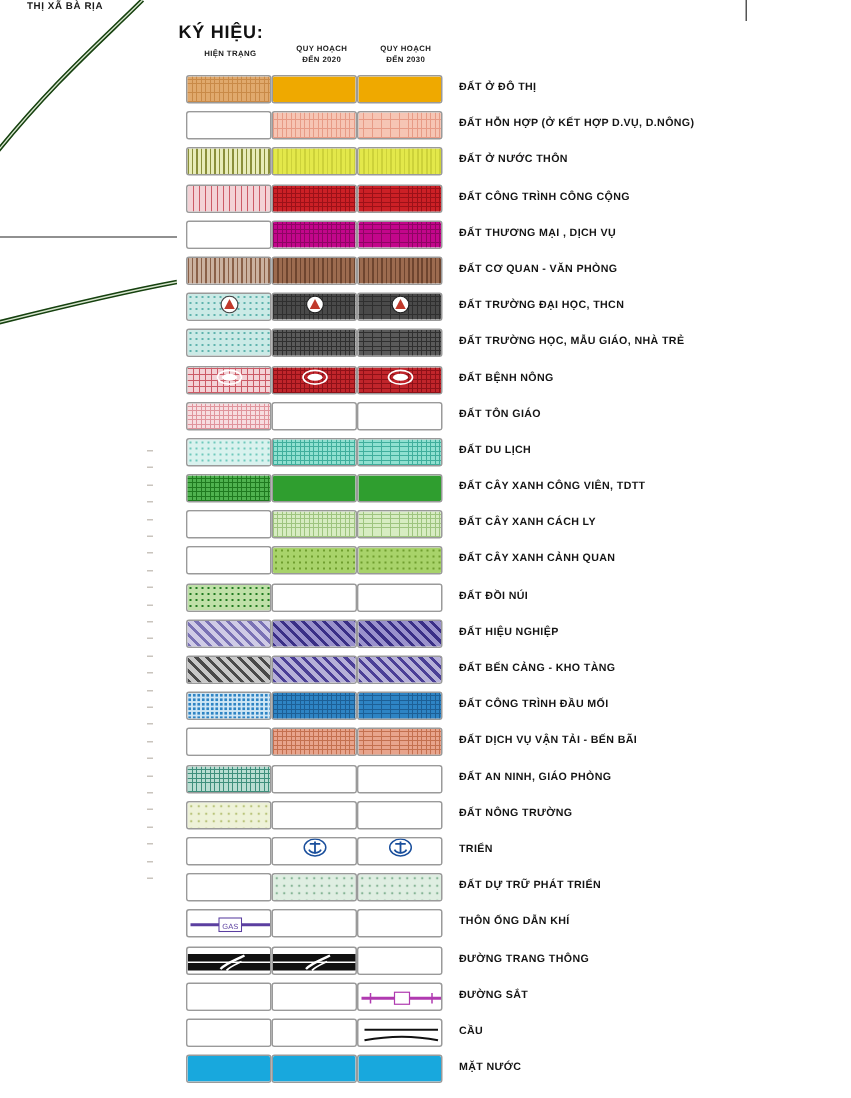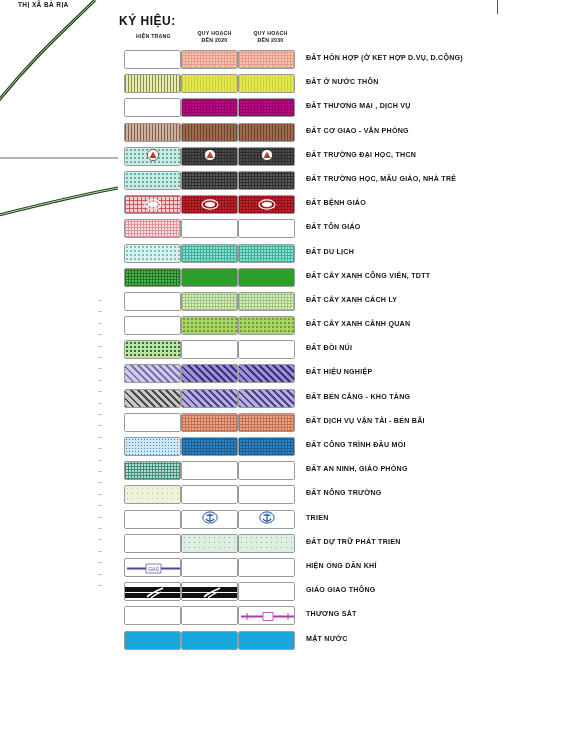--- a/index.html
+++ b/index.html
@@ -145,65 +145,89 @@
     </div>
     <div class="col-head c2">
       <div>QUY HOẠCH</div>
       <div>ĐẾN 2030</div>
     </div>
   </div>
 
   <div id="rows">
       <div class="row">
         <div class="sw s0">
+          <div class="fill" style="background: repeating-linear-gradient(0deg, rgb(201, 138, 72) 0px, rgb(201, 138, 72) 0.6px, transparent 0.6px, transparent 3px), repeating-linear-gradient(90deg, rgb(201, 138, 72) 0px, rgb(201, 138, 72) 0.6px, transparent 0.6px, transparent 3px) rgb(224, 169, 109);"></div>
+        </div>
+        <div class="sw s1">
+          <div class="fill" style="background: rgb(239, 169, 0);"></div>
+        </div>
+        <div class="sw s2">
+          <div class="fill" style="background: rgb(239, 169, 0);"></div>
+        </div>
+        <div class="lbl">ĐẤT Ở ĐÔ THỊ</div>
+      </div>
+      <div class="row">
+        <div class="sw s0">
           <div class="fill" style="background: rgb(255, 255, 255);"></div>
         </div>
         <div class="sw s1">
           <div class="fill" style="background: repeating-linear-gradient(0deg, rgb(231, 155, 134) 0px, rgb(231, 155, 134) 0.6px, transparent 0.6px, transparent 3px), repeating-linear-gradient(90deg, rgb(231, 155, 134) 0px, rgb(231, 155, 134) 0.6px, transparent 0.6px, transparent 3px) rgb(246, 197, 180);"></div>
         </div>
         <div class="sw s2">
           <div class="fill" style="background: repeating-linear-gradient(0deg, rgb(231, 155, 134) 0px, rgb(231, 155, 134) 0.6px, transparent 0.6px, transparent 3px), repeating-linear-gradient(90deg, rgb(231, 155, 134) 0px, rgb(231, 155, 134) 0.6px, transparent 0.6px, transparent 3px) rgb(246, 197, 180);"></div>
         </div>
-        <div class="lbl">ĐẤT HỖN HỢP (Ở KẾT HỢP D.VỤ, D.CỘNG)</div>
+        <div class="lbl">ĐẤT HỖN HỢP (Ở KẾT HỢP D.VỤ, D.NÔNG)</div>
       </div>
       <div class="row">
         <div class="sw s0">
           <div class="fill" style="background: repeating-linear-gradient(90deg, rgb(138, 143, 58) 0px, rgb(138, 143, 58) 1px, transparent 1px, transparent 3px) rgb(232, 236, 184);"></div>
         </div>
         <div class="sw s1">
           <div class="fill" style="background: repeating-linear-gradient(90deg, rgb(205, 210, 58) 0px, rgb(205, 210, 58) 1px, transparent 1px, transparent 3px) rgb(227, 232, 74);"></div>
         </div>
         <div class="sw s2">
           <div class="fill" style="background: repeating-linear-gradient(90deg, rgb(205, 210, 58) 0px, rgb(205, 210, 58) 1px, transparent 1px, transparent 3px) rgb(227, 232, 74);"></div>
         </div>
         <div class="lbl">ĐẤT Ở NƯỚC THÔN</div>
       </div>
       <div class="row">
         <div class="sw s0">
+          <div class="fill" style="background: repeating-linear-gradient(0deg, rgb(204, 90, 102) 0px, rgb(204, 90, 102) 0.6px, transparent 0.6px, transparent 4px), repeating-linear-gradient(90deg, rgb(204, 90, 102) 0px, rgb(204, 90, 102) 0.6px, transparent 0.6px, transparent 4px) rgb(243, 210, 214);"></div>
+        </div>
+        <div class="sw s1">
+          <div class="fill" style="background: repeating-linear-gradient(0deg, rgb(155, 17, 24) 0px, rgb(155, 17, 24) 0.6px, transparent 0.6px, transparent 3px), repeating-linear-gradient(90deg, rgb(155, 17, 24) 0px, rgb(155, 17, 24) 0.6px, transparent 0.6px, transparent 3px) rgb(204, 32, 38);"></div>
+        </div>
+        <div class="sw s2">
+          <div class="fill" style="background: repeating-linear-gradient(0deg, rgb(155, 17, 24) 0px, rgb(155, 17, 24) 0.6px, transparent 0.6px, transparent 3px), repeating-linear-gradient(90deg, rgb(155, 17, 24) 0px, rgb(155, 17, 24) 0.6px, transparent 0.6px, transparent 3px) rgb(204, 32, 38);"></div>
+        </div>
+        <div class="lbl">ĐẤT CÔNG TRÌNH CÔNG CỘNG</div>
+      </div>
+      <div class="row">
+        <div class="sw s0">
           <div class="fill" style="background: rgb(255, 255, 255);"></div>
         </div>
         <div class="sw s1">
           <div class="fill" style="background: repeating-linear-gradient(0deg, rgb(142, 5, 99) 0px, rgb(142, 5, 99) 0.6px, transparent 0.6px, transparent 3px), repeating-linear-gradient(90deg, rgb(142, 5, 99) 0px, rgb(142, 5, 99) 0.6px, transparent 0.6px, transparent 3px) rgb(195, 6, 139);"></div>
         </div>
         <div class="sw s2">
           <div class="fill" style="background: repeating-linear-gradient(0deg, rgb(142, 5, 99) 0px, rgb(142, 5, 99) 0.6px, transparent 0.6px, transparent 3px), repeating-linear-gradient(90deg, rgb(142, 5, 99) 0px, rgb(142, 5, 99) 0.6px, transparent 0.6px, transparent 3px) rgb(195, 6, 139);"></div>
         </div>
         <div class="lbl">ĐẤT THƯƠNG MẠI , DỊCH VỤ</div>
       </div>
       <div class="row">
         <div class="sw s0">
           <div class="fill" style="background: repeating-linear-gradient(90deg, rgb(138, 96, 72) 0px, rgb(138, 96, 72) 1px, transparent 1px, transparent 3px) rgb(203, 177, 159);"></div>
         </div>
         <div class="sw s1">
           <div class="fill" style="background: repeating-linear-gradient(90deg, rgb(110, 69, 47) 0px, rgb(110, 69, 47) 1px, transparent 1px, transparent 3px) rgb(156, 107, 79);"></div>
         </div>
         <div class="sw s2">
           <div class="fill" style="background: repeating-linear-gradient(90deg, rgb(110, 69, 47) 0px, rgb(110, 69, 47) 1px, transparent 1px, transparent 3px) rgb(156, 107, 79);"></div>
         </div>
-        <div class="lbl">ĐẤT CƠ GIAO - VĂN PHÒNG</div>
+        <div class="lbl">ĐẤT CƠ QUAN - VĂN PHÒNG</div>
       </div>
       <div class="row">
         <div class="sw s0">
           <div class="fill" style="background: radial-gradient(rgb(95, 179, 173) 0.9px, transparent 1px) 0% 0% / 4px 4px rgb(203, 234, 230);"></div>
           <span class="glyph"><svg width="13" height="12" viewBox="0 0 13 12">
               <circle cx="6.5" cy="6" r="5.6" fill="#ffffff" stroke="#444" stroke-width="0.8"></circle>
               <path d="M6.5 2.4 L10 9 L3 9 Z" fill="#c0392b"></path>
             </svg></span>
         </div>
         <div class="sw s1">
@@ -249,21 +273,21 @@
               <ellipse cx="9" cy="5.5" rx="5" ry="2.4" fill="#ffffff"></ellipse>
             </svg></span>
         </div>
         <div class="sw s2">
           <div class="fill" style="background: repeating-linear-gradient(0deg, rgb(142, 17, 24) 0px, rgb(142, 17, 24) 0.6px, transparent 0.6px, transparent 3px), repeating-linear-gradient(90deg, rgb(142, 17, 24) 0px, rgb(142, 17, 24) 0.6px, transparent 0.6px, transparent 3px) rgb(193, 37, 43);"></div>
           <span class="glyph"><svg width="18" height="11" viewBox="0 0 18 11">
               <ellipse cx="9" cy="5.5" rx="8" ry="4.6" fill="none" stroke="#ffffff" stroke-width="1.1"></ellipse>
               <ellipse cx="9" cy="5.5" rx="5" ry="2.4" fill="#ffffff"></ellipse>
             </svg></span>
         </div>
-        <div class="lbl">ĐẤT BỆNH GIÁO</div>
+        <div class="lbl">ĐẤT BỆNH NÔNG</div>
       </div>
       <div class="row">
         <div class="sw s0">
           <div class="fill" style="background: repeating-linear-gradient(0deg, rgb(224, 148, 156) 0px, rgb(224, 148, 156) 0.6px, transparent 0.6px, transparent 3px), repeating-linear-gradient(90deg, rgb(224, 148, 156) 0px, rgb(224, 148, 156) 0.6px, transparent 0.6px, transparent 3px) rgb(247, 221, 224);"></div>
         </div>
         <div class="sw s1">
           <div class="fill" style="background: rgb(255, 255, 255);"></div>
         </div>
         <div class="sw s2">
           <div class="fill" style="background: rgb(255, 255, 255);"></div>
@@ -349,41 +373,41 @@
         <div class="sw s1">
           <div class="fill" style="background: repeating-linear-gradient(45deg, rgb(75, 63, 150) 0px, rgb(75, 63, 150) 2px, transparent 2px, transparent 5px) rgb(182, 176, 216);"></div>
         </div>
         <div class="sw s2">
           <div class="fill" style="background: repeating-linear-gradient(45deg, rgb(75, 63, 150) 0px, rgb(75, 63, 150) 2px, transparent 2px, transparent 5px) rgb(182, 176, 216);"></div>
         </div>
         <div class="lbl">ĐẤT BẾN CẢNG - KHO TÀNG</div>
       </div>
       <div class="row">
         <div class="sw s0">
+          <div class="fill" style="background: radial-gradient(rgb(46, 132, 196) 0.9px, transparent 1px) 0% 0% / 3px 3px rgb(207, 230, 245);"></div>
+        </div>
+        <div class="sw s1">
+          <div class="fill" style="background: repeating-linear-gradient(0deg, rgb(29, 95, 149) 0px, rgb(29, 95, 149) 0.6px, transparent 0.6px, transparent 3px), repeating-linear-gradient(90deg, rgb(29, 95, 149) 0px, rgb(29, 95, 149) 0.6px, transparent 0.6px, transparent 3px) rgb(46, 132, 196);"></div>
+        </div>
+        <div class="sw s2">
+          <div class="fill" style="background: repeating-linear-gradient(0deg, rgb(29, 95, 149) 0px, rgb(29, 95, 149) 0.6px, transparent 0.6px, transparent 3px), repeating-linear-gradient(90deg, rgb(29, 95, 149) 0px, rgb(29, 95, 149) 0.6px, transparent 0.6px, transparent 3px) rgb(46, 132, 196);"></div>
+        </div>
+        <div class="lbl">ĐẤT CÔNG TRÌNH ĐẦU MỐI</div>
+      </div>
+      <div class="row">
+        <div class="sw s0">
           <div class="fill" style="background: rgb(255, 255, 255);"></div>
         </div>
         <div class="sw s1">
           <div class="fill" style="background: repeating-linear-gradient(0deg, rgb(196, 112, 79) 0px, rgb(196, 112, 79) 0.6px, transparent 0.6px, transparent 3px), repeating-linear-gradient(90deg, rgb(196, 112, 79) 0px, rgb(196, 112, 79) 0.6px, transparent 0.6px, transparent 3px) rgb(232, 164, 140);"></div>
         </div>
         <div class="sw s2">
           <div class="fill" style="background: repeating-linear-gradient(0deg, rgb(196, 112, 79) 0px, rgb(196, 112, 79) 0.6px, transparent 0.6px, transparent 3px), repeating-linear-gradient(90deg, rgb(196, 112, 79) 0px, rgb(196, 112, 79) 0.6px, transparent 0.6px, transparent 3px) rgb(232, 164, 140);"></div>
         </div>
         <div class="lbl">ĐẤT DỊCH VỤ VẬN TẢI - BẾN BÃI</div>
-      </div>
-      <div class="row">
-        <div class="sw s0">
-          <div class="fill" style="background: radial-gradient(rgb(46, 132, 196) 0.9px, transparent 1px) 0% 0% / 3px 3px rgb(207, 230, 245);"></div>
-        </div>
-        <div class="sw s1">
-          <div class="fill" style="background: repeating-linear-gradient(0deg, rgb(29, 95, 149) 0px, rgb(29, 95, 149) 0.6px, transparent 0.6px, transparent 3px), repeating-linear-gradient(90deg, rgb(29, 95, 149) 0px, rgb(29, 95, 149) 0.6px, transparent 0.6px, transparent 3px) rgb(46, 132, 196);"></div>
-        </div>
-        <div class="sw s2">
-          <div class="fill" style="background: repeating-linear-gradient(0deg, rgb(29, 95, 149) 0px, rgb(29, 95, 149) 0.6px, transparent 0.6px, transparent 3px), repeating-linear-gradient(90deg, rgb(29, 95, 149) 0px, rgb(29, 95, 149) 0.6px, transparent 0.6px, transparent 3px) rgb(46, 132, 196);"></div>
-        </div>
-        <div class="lbl">ĐẤT CÔNG TRÌNH ĐẦU MỐI</div>
       </div>
       <div class="row">
         <div class="sw s0">
           <div class="fill" style="background: repeating-linear-gradient(0deg, rgb(63, 143, 124) 0px, rgb(63, 143, 124) 0.6px, transparent 0.6px, transparent 3px), repeating-linear-gradient(90deg, rgb(63, 143, 124) 0px, rgb(63, 143, 124) 0.6px, transparent 0.6px, transparent 3px) rgb(185, 221, 210);"></div>
         </div>
         <div class="sw s1">
           <div class="fill" style="background: rgb(255, 255, 255);"></div>
         </div>
         <div class="sw s2">
           <div class="fill" style="background: rgb(255, 255, 255);"></div>
@@ -445,21 +469,21 @@
               <rect x="21" y="5" width="15" height="9" fill="#fff" stroke="#5b3fa0" stroke-width="0.7"></rect>
               <text x="28.5" y="12" font-size="5" text-anchor="middle" fill="#5b3fa0" font-family="Liberation Sans, sans-serif">GAS</text>
             </svg></div>
         </div>
         <div class="sw s1">
           <div class="fill" style="background: rgb(255, 255, 255);"></div>
         </div>
         <div class="sw s2">
           <div class="fill" style="background: rgb(255, 255, 255);"></div>
         </div>
-        <div class="lbl">HIỆN ỐNG DẪN KHÍ</div>
+        <div class="lbl">THÔN ỐNG DẪN KHÍ</div>
       </div>
       <div class="row">
         <div class="sw s0">
           <div style="position: absolute; inset: 0px;"><svg width="57" height="19" viewBox="0 0 57 19">
               <rect x="0" y="4" width="57" height="11" fill="#111"></rect>
               <line x1="0" y1="9.5" x2="57" y2="9.5" stroke="#fff" stroke-width="1.1"></line>
               <path d="M22 14 C26 10 30 9 38 5" fill="none" stroke="#fff" stroke-width="1.6"></path>
               <path d="M26 15 C29 12 32 11 36 9" fill="none" stroke="#fff" stroke-width="1.2"></path>
             </svg></div>
         </div>
@@ -467,38 +491,53 @@
           <div style="position: absolute; inset: 0px;"><svg width="57" height="19" viewBox="0 0 57 19">
               <rect x="0" y="4" width="57" height="11" fill="#111"></rect>
               <line x1="0" y1="9.5" x2="57" y2="9.5" stroke="#fff" stroke-width="1.1"></line>
               <path d="M22 14 C26 10 30 9 38 5" fill="none" stroke="#fff" stroke-width="1.6"></path>
               <path d="M26 15 C29 12 32 11 36 9" fill="none" stroke="#fff" stroke-width="1.2"></path>
             </svg></div>
         </div>
         <div class="sw s2">
           <div class="fill" style="background: rgb(255, 255, 255);"></div>
         </div>
-        <div class="lbl">GIÁO GIAO THÔNG</div>
+        <div class="lbl">ĐƯỜNG TRANG THÔNG</div>
       </div>
       <div class="row">
         <div class="sw s0">
           <div class="fill" style="background: rgb(255, 255, 255);"></div>
         </div>
         <div class="sw s1">
           <div class="fill" style="background: rgb(255, 255, 255);"></div>
         </div>
         <div class="sw s2">
           <div style="position: absolute; inset: 0px;"><svg width="57" height="19" viewBox="0 0 57 19">
               <line x1="2" y1="9.5" x2="55" y2="9.5" stroke="#b03ab0" stroke-width="2"></line>
               <rect x="24" y="5.5" width="10" height="8" fill="#fff" stroke="#b03ab0" stroke-width="0.8"></rect>
               <line x1="8" y1="6" x2="8" y2="13" stroke="#b03ab0" stroke-width="1"></line>
               <line x1="49" y1="6" x2="49" y2="13" stroke="#b03ab0" stroke-width="1"></line>
             </svg></div>
         </div>
-        <div class="lbl">THƯƠNG SẮT</div>
+        <div class="lbl">ĐƯỜNG SẮT</div>
+      </div>
+      <div class="row">
+        <div class="sw s0">
+          <div class="fill" style="background: rgb(255, 255, 255);"></div>
+        </div>
+        <div class="sw s1">
+          <div class="fill" style="background: rgb(255, 255, 255);"></div>
+        </div>
+        <div class="sw s2">
+          <div style="position: absolute; inset: 0px;"><svg width="57" height="19" viewBox="0 0 57 19">
+              <line x1="4" y1="6.5" x2="53" y2="6.5" stroke="#111" stroke-width="1.4"></line>
+              <path d="M4 13.5 C20 10.5 38 10.5 53 13.5" fill="none" stroke="#111" stroke-width="1.4"></path>
+            </svg></div>
+        </div>
+        <div class="lbl">CẦU</div>
       </div>
       <div class="row">
         <div class="sw s0">
           <div class="fill" style="background: rgb(24, 168, 221);"></div>
         </div>
         <div class="sw s1">
           <div class="fill" style="background: rgb(24, 168, 221);"></div>
         </div>
         <div class="sw s2">
           <div class="fill" style="background: rgb(24, 168, 221);"></div>

